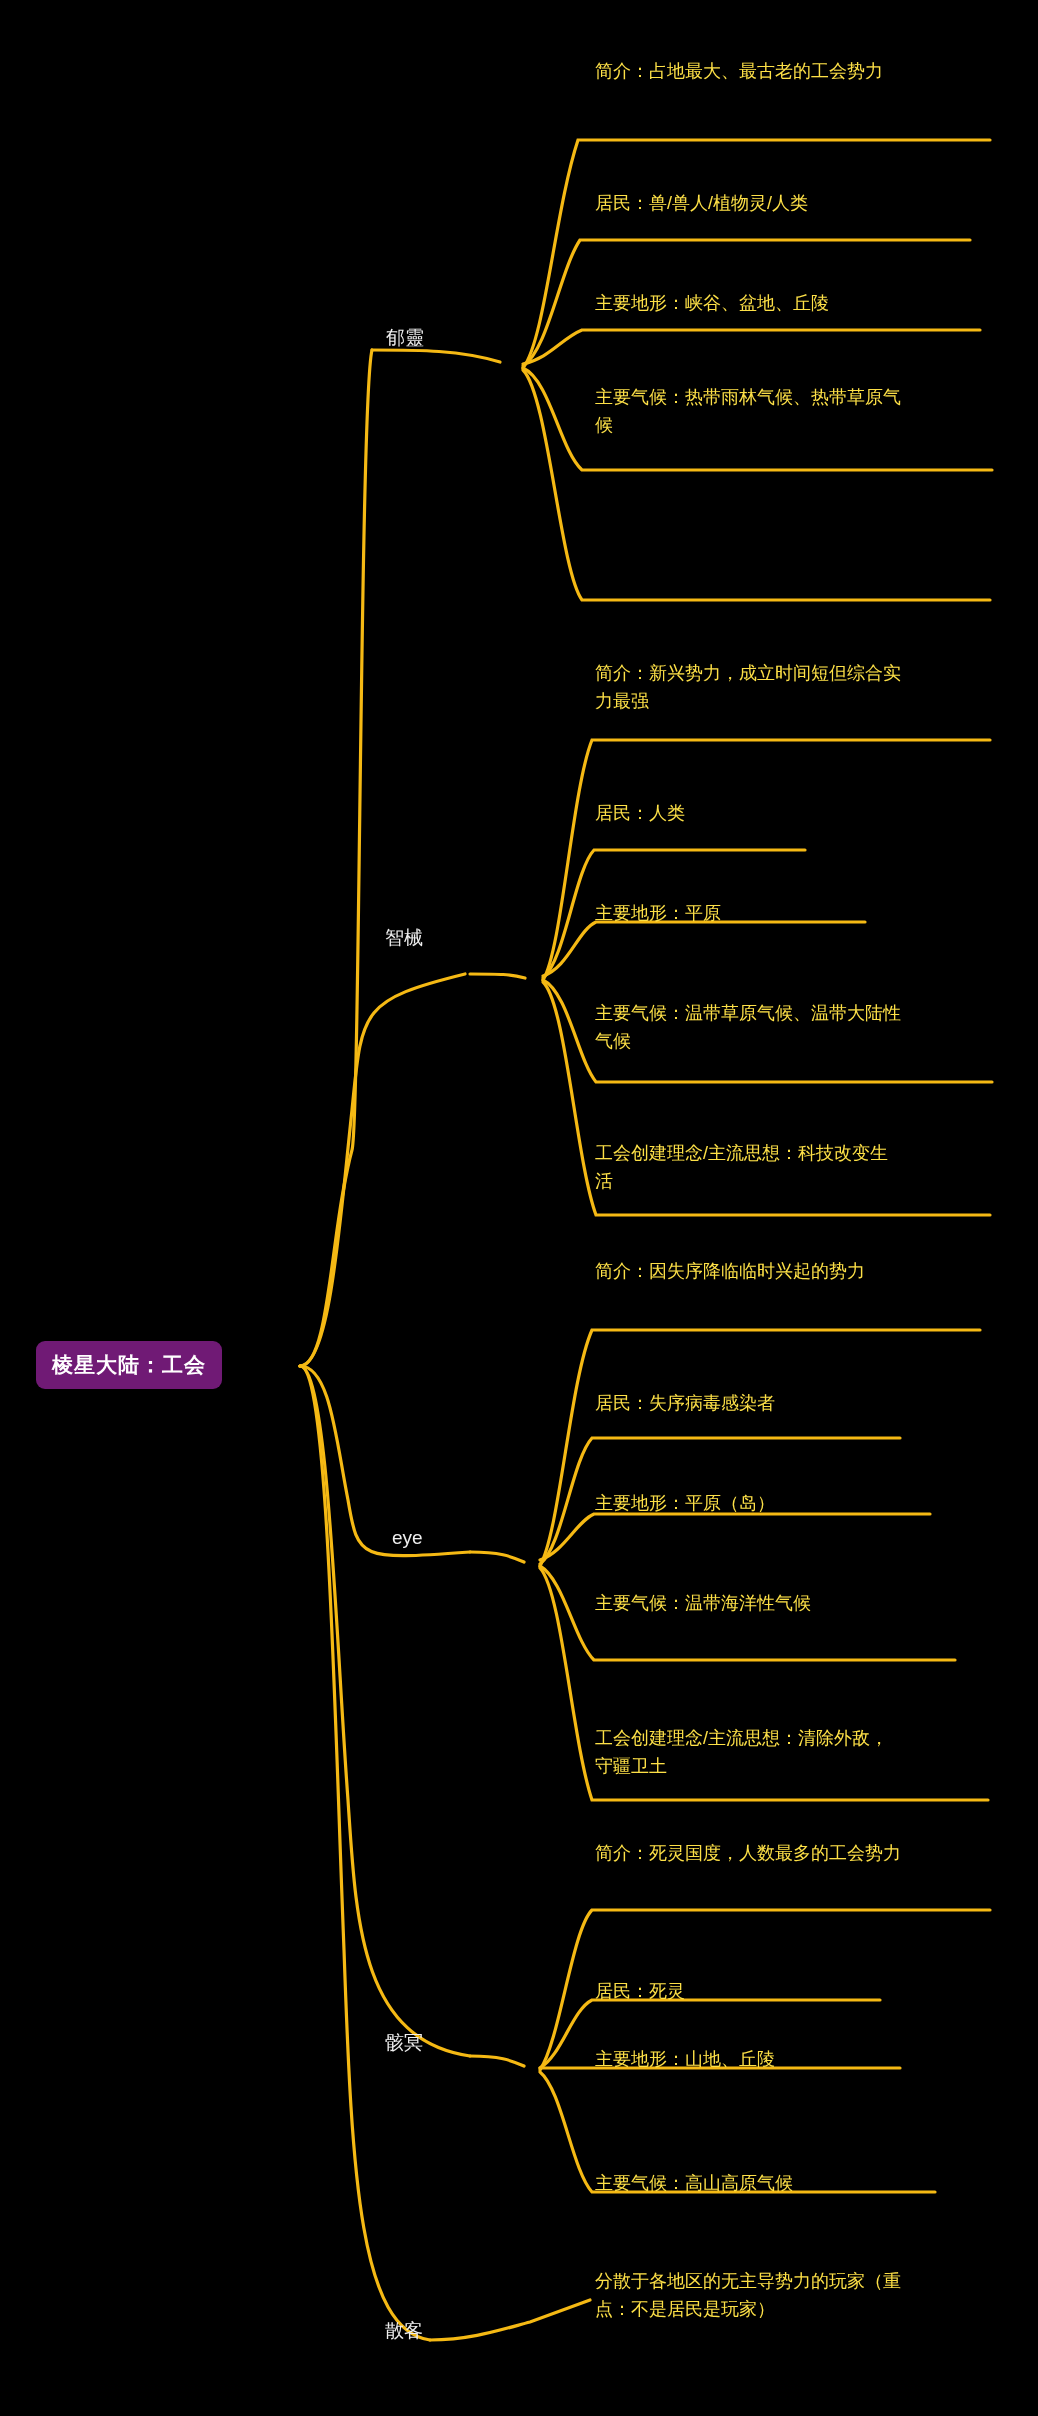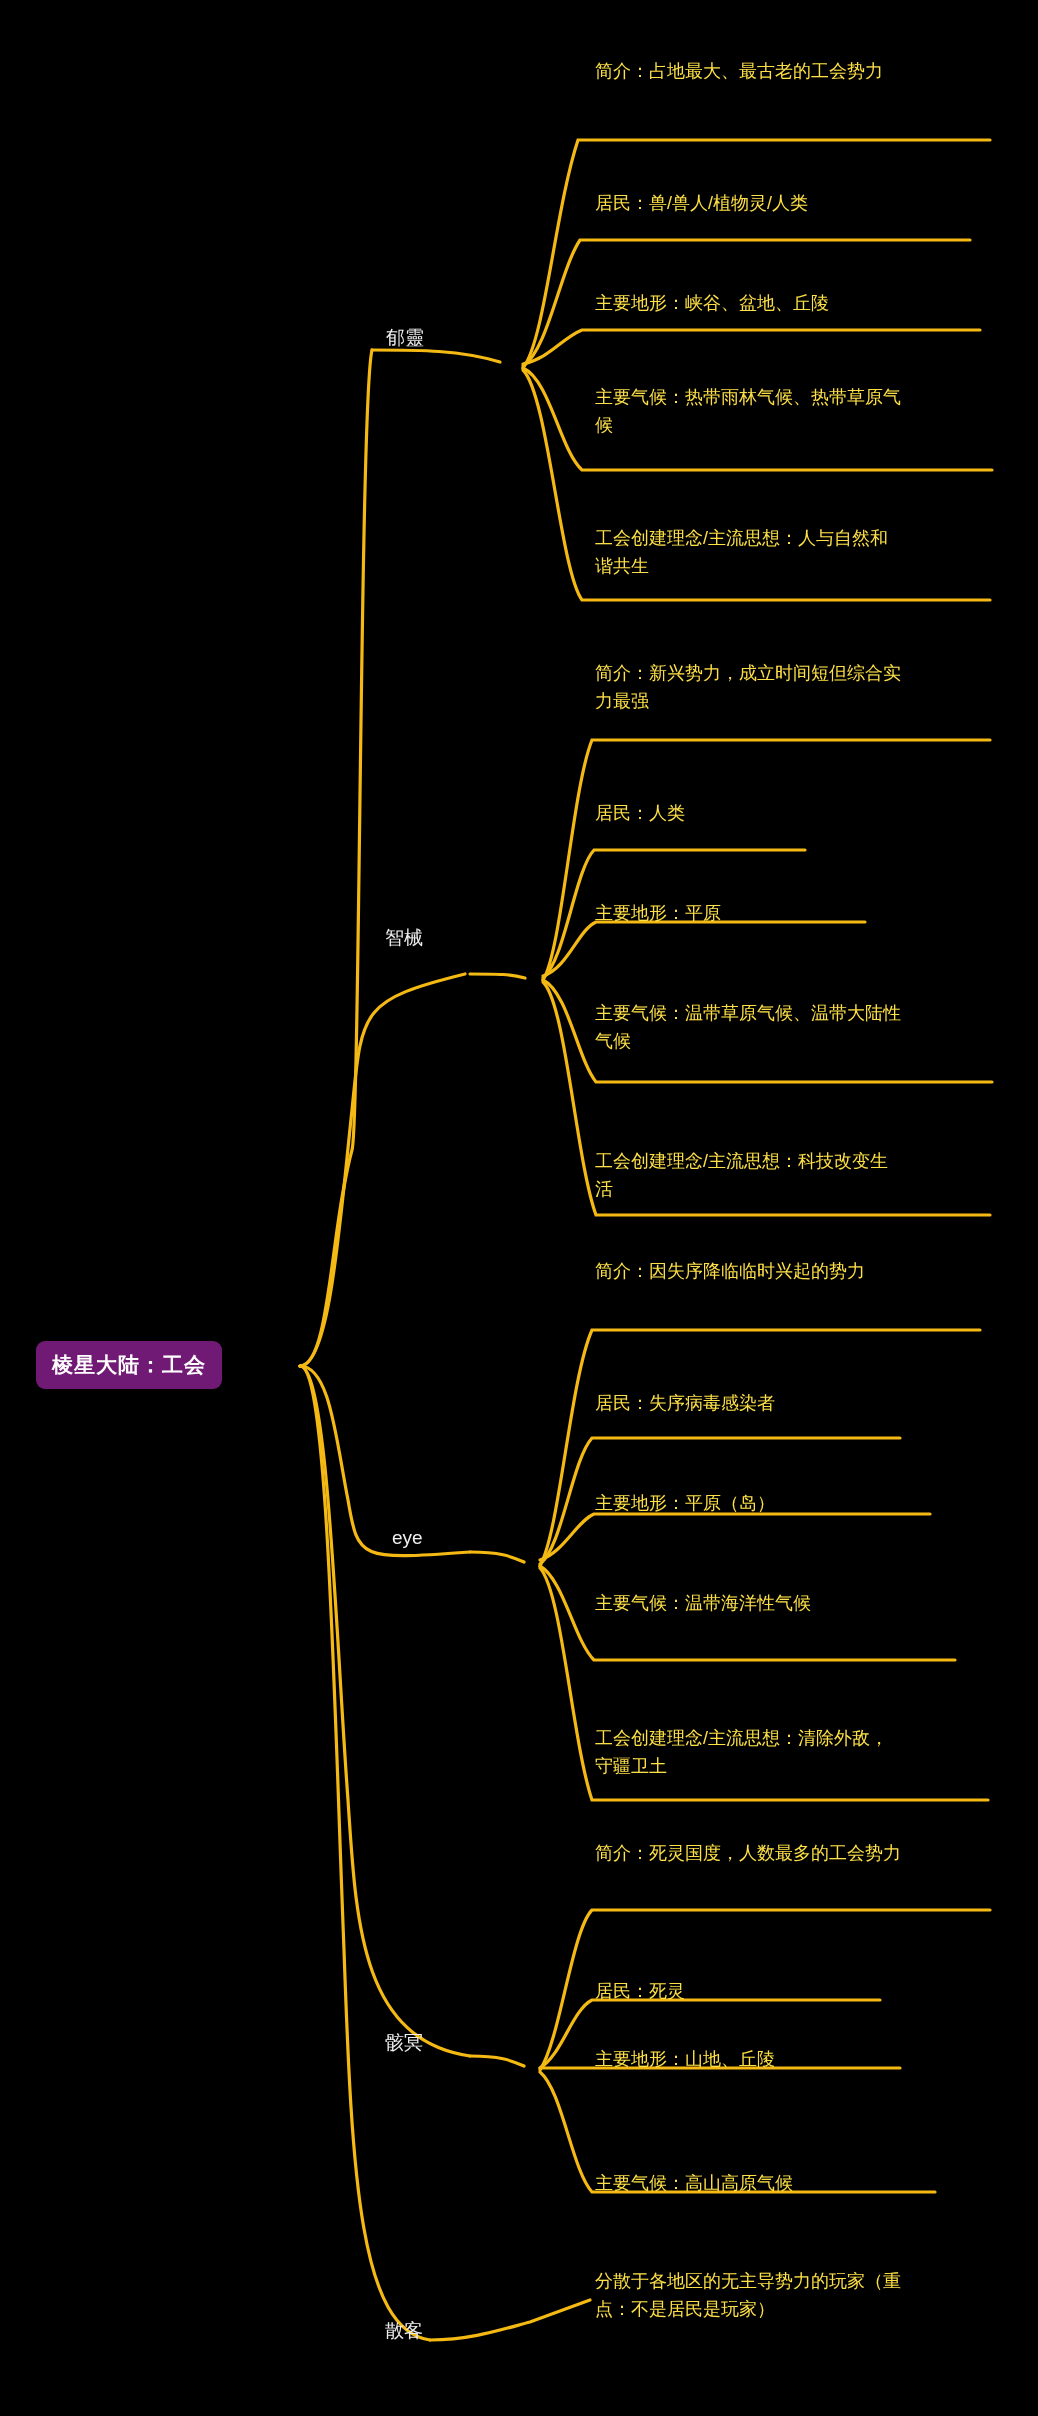--- a/index.html
+++ b/index.html
@@ -101,28 +101,27 @@
     </g>
   </svg>
 
   <div class="node root-node" style="left:36px; top:1341px;">棱星大陆：工会</div>
 
   <div class="node branch-node" style="left:386px; top:325px;">郁靈</div>
   <div class="node leaf-node" style="left:595px; top:58px;">简介：占地最大、最古老的工会势力</div>
   <div class="node leaf-node" style="left:595px; top:190px;">居民：兽/兽人/植物灵/人类</div>
   <div class="node leaf-node" style="left:595px; top:290px;">主要地形：峡谷、盆地、丘陵</div>
   <div class="node leaf-node" style="left:595px; top:384px;">主要气候：热带雨林气候、热带草原气候</div>
-  <div class="node leaf-node" style="left:595px; top:525px;">工会创建理念/主流思想：人与自然和谐共生</div>
 
   <div class="node branch-node" style="left:385px; top:925px;">智械</div>
   <div class="node leaf-node" style="left:595px; top:660px;">简介：新兴势力，成立时间短但综合实力最强</div>
   <div class="node leaf-node" style="left:595px; top:800px;">居民：人类</div>
   <div class="node leaf-node" style="left:595px; top:900px;">主要地形：平原</div>
   <div class="node leaf-node" style="left:595px; top:1000px;">主要气候：温带草原气候、温带大陆性气候</div>
-  <div class="node leaf-node" style="left:595px; top:1140px;margin-top:8px;">工会创建理念/主流思想：科技改变生活</div>
+  <div class="node leaf-node" style="left:595px; top:1140px;">工会创建理念/主流思想：科技改变生活</div>
 
   <div class="node branch-node" style="left:392px; top:1527px;">eye</div>
   <div class="node leaf-node" style="left:595px; top:1258px;">简介：因失序降临临时兴起的势力</div>
   <div class="node leaf-node" style="left:595px; top:1390px;">居民：失序病毒感染者</div>
   <div class="node leaf-node" style="left:595px; top:1490px;">主要地形：平原（岛）</div>
   <div class="node leaf-node" style="left:595px; top:1590px;">主要气候：温带海洋性气候</div>
   <div class="node leaf-node" style="left:595px; top:1725px;">工会创建理念/主流思想：清除外敌，守疆卫土</div>
 
   <div class="node branch-node" style="left:385px; top:2030px;">骸冥</div>
   <div class="node leaf-node" style="left:595px; top:1840px;">简介：死灵国度，人数最多的工会势力</div>

